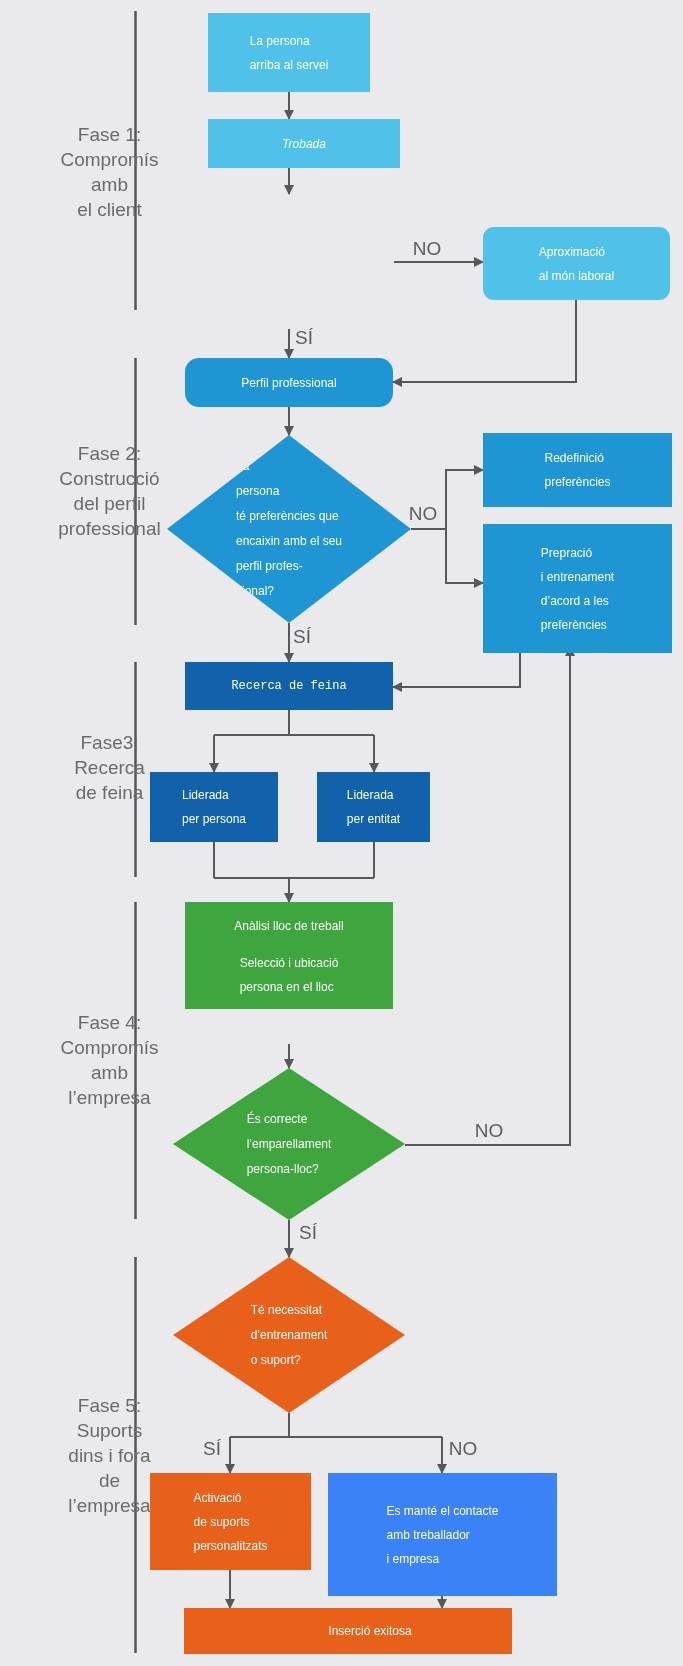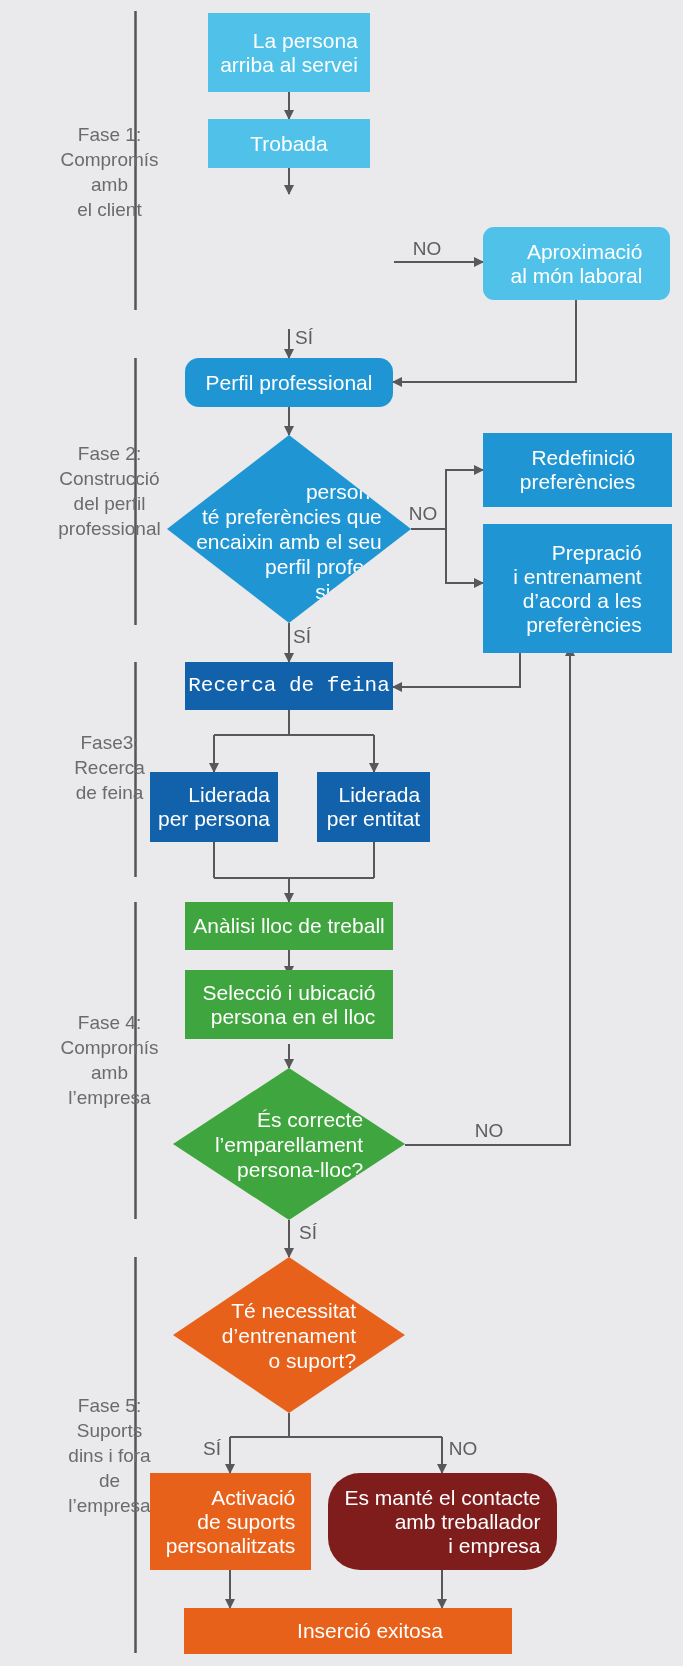--- a/index.html
+++ b/index.html
@@ -10,21 +10,21 @@
     overflow:hidden;
   }
   #canvas{position:absolute;left:0;top:0;width:683px;height:1666px;}
   svg.connectors{position:absolute;left:0;top:0;width:683px;height:1666px;}
   svg.connectors line, svg.connectors polyline{
     stroke:#58585b;stroke-width:2;fill:none;
   }
   svg.connectors line.sep{stroke:#55555a;stroke-width:2.5;}
   .node{
     position:absolute;display:flex;align-items:center;justify-content:center;
-    text-align:right;color:#fff;font-size:21px;line-height:24px;
+    text-align:left;color:#fff;font-size:12px;line-height:24px;
     white-space:pre-line;
   }
   .diamond{
     clip-path:polygon(50% 0%,100% 50%,50% 100%,0% 50%);
     line-height:25px;
   }
   .phase-label{
     position:absolute;left:0;width:135px;text-align:center;
     color:#6b6b6f;font-size:19px;line-height:25px;white-space:pre-line;padding-left:42px;
   }
@@ -101,21 +101,21 @@
 amb
 l’empresa</div>
   <div class="phase-label" style="top:1393px">Fase 5:
 Suports
 dins i fora
 de
 l’empresa</div>
 
   <div class="node" style="left: 208px; top: 13px; width: 162px; height: 79px; background: rgb(80, 194, 234);">La persona
 arriba al servei</div>
-  <div class="node" style="left: 208px; top: 119px; width: 162px; height: 49px; background: rgb(80, 194, 234);">Trobada</div>
+  <div class="node" style="left: 208px; top: 119px; width: 192px; height: 49px; background: rgb(80, 194, 234); font-style: italic;">Trobada</div>
   <div class="node" style="left: 483px; top: 227px; width: 187px; height: 73px; background: rgb(80, 194, 234); border-radius: 11px;">Aproximació
 al món laboral</div>
 
   <div class="node" style="left: 185px; top: 358px; width: 208px; height: 49px; background: rgb(31, 150, 211); border-radius: 14px;">Perfil professional</div>
   <div class="node diamond" style="left: 167px; top: 435px; width: 244px; height: 188px; background: rgb(31, 150, 211);">La
 persona
 té preferències que
 encaixin amb el seu
 perfil profes-
 sional?</div>
@@ -126,33 +126,33 @@
 d’acord a les
 preferències</div>
 
   <div class="node" style="left: 185px; top: 662px; width: 208px; height: 48px; background: rgb(18, 98, 171); font-family: Liberation Mono, monospace;">Recerca de feina</div>
   <div class="node" style="left: 150px; top: 772px; width: 128px; height: 70px; background: rgb(18, 98, 171);">Liderada
 per persona</div>
   <div class="node" style="left: 317px; top: 772px; width: 113px; height: 70px; background: rgb(18, 98, 171);">Liderada
 per entitat</div>
 
   <div class="node" style="left: 185px; top: 902px; width: 208px; height: 48px; background: rgb(63, 165, 62);">Anàlisi lloc de treball</div>
-  <div class="node" style="left: 185px; top: 970px; width: 208px; height: 69px; background: rgb(63, 165, 62);">Selecció i ubicació
+  <div class="node" style="left: 185px; top: 940px; width: 208px; height: 69px; background: rgb(63, 165, 62);">Selecció i ubicació
 persona en el lloc</div>
   <div class="node diamond" style="left: 173px; top: 1068px; width: 232px; height: 152px; background: rgb(63, 165, 62);">És correcte
 l’emparellament
 persona-lloc?</div>
 
   <div class="node diamond" style="left: 173px; top: 1257px; width: 232px; height: 156px; background: rgb(232, 97, 27);">Té necessitat
 d’entrenament
 o suport?</div>
   <div class="node" style="left: 150px; top: 1473px; width: 161px; height: 97px; background: rgb(232, 97, 27);">Activació
 de suports
 personalitzats</div>
-  <div class="node" style="left: 328px; top: 1473px; width: 229px; height: 97px; background: #7f1d1d; border-radius: 32px;">Es manté el contacte
+  <div class="node" style="left: 328px; top: 1473px; width: 229px; height: 123px; background: #3b82f6;">Es manté el contacte
 amb treballador
 i empresa</div>
   <div class="node" style="left: 184px; top: 1608px; width: 284px; height: 46px; background: rgb(232, 97, 27); padding-left: 44px;">Inserció exitosa</div>
 
   <div class="edge-label" style="left:427px;top:249px">NO</div>
   <div class="edge-label" style="left:304px;top:338px">SÍ</div>
   <div class="edge-label" style="left:423px;top:514px">NO</div>
   <div class="edge-label" style="left:302px;top:637px">SÍ</div>
   <div class="edge-label" style="left:489px;top:1131px">NO</div>
   <div class="edge-label" style="left:308px;top:1233px">SÍ</div>

